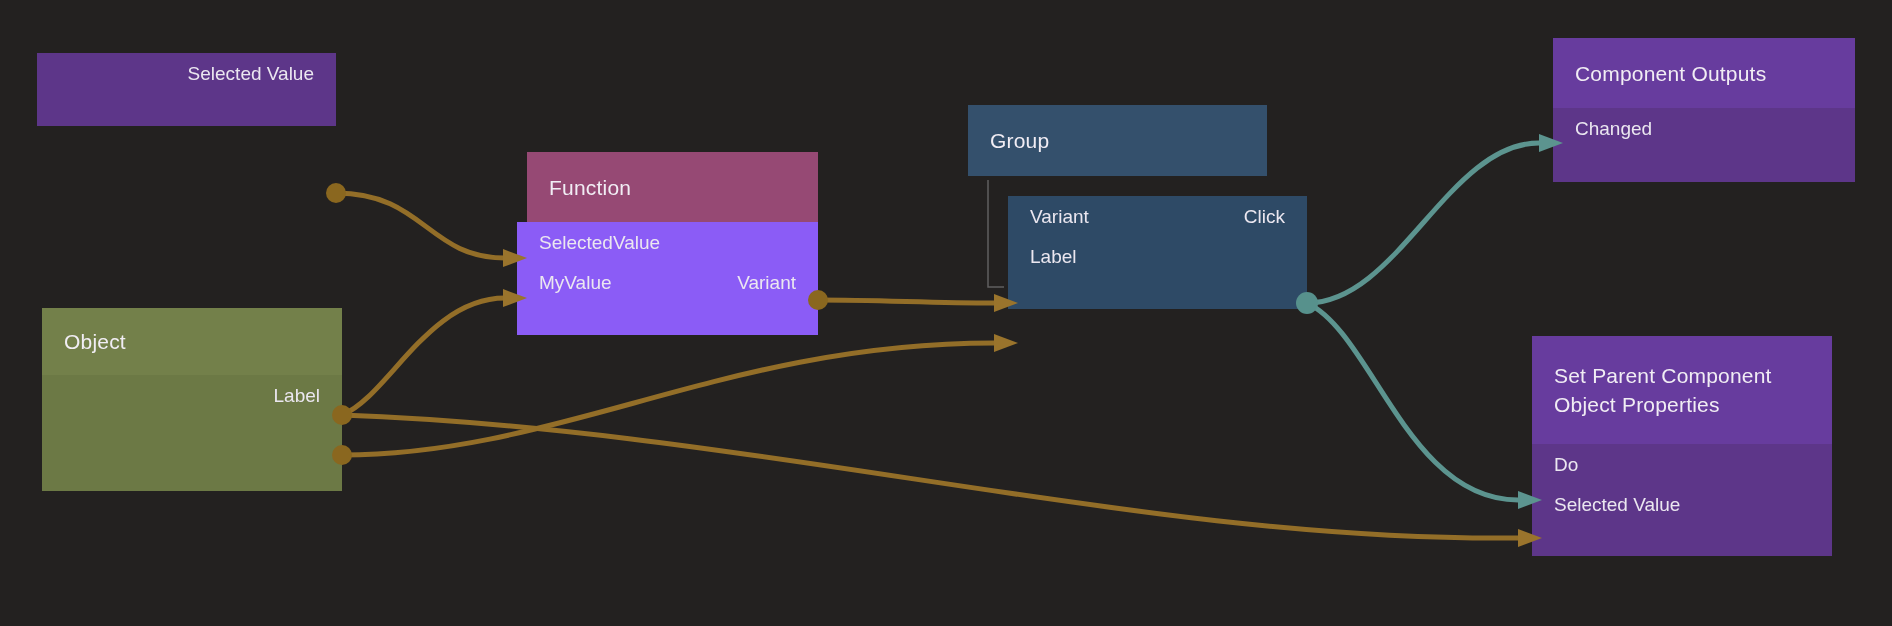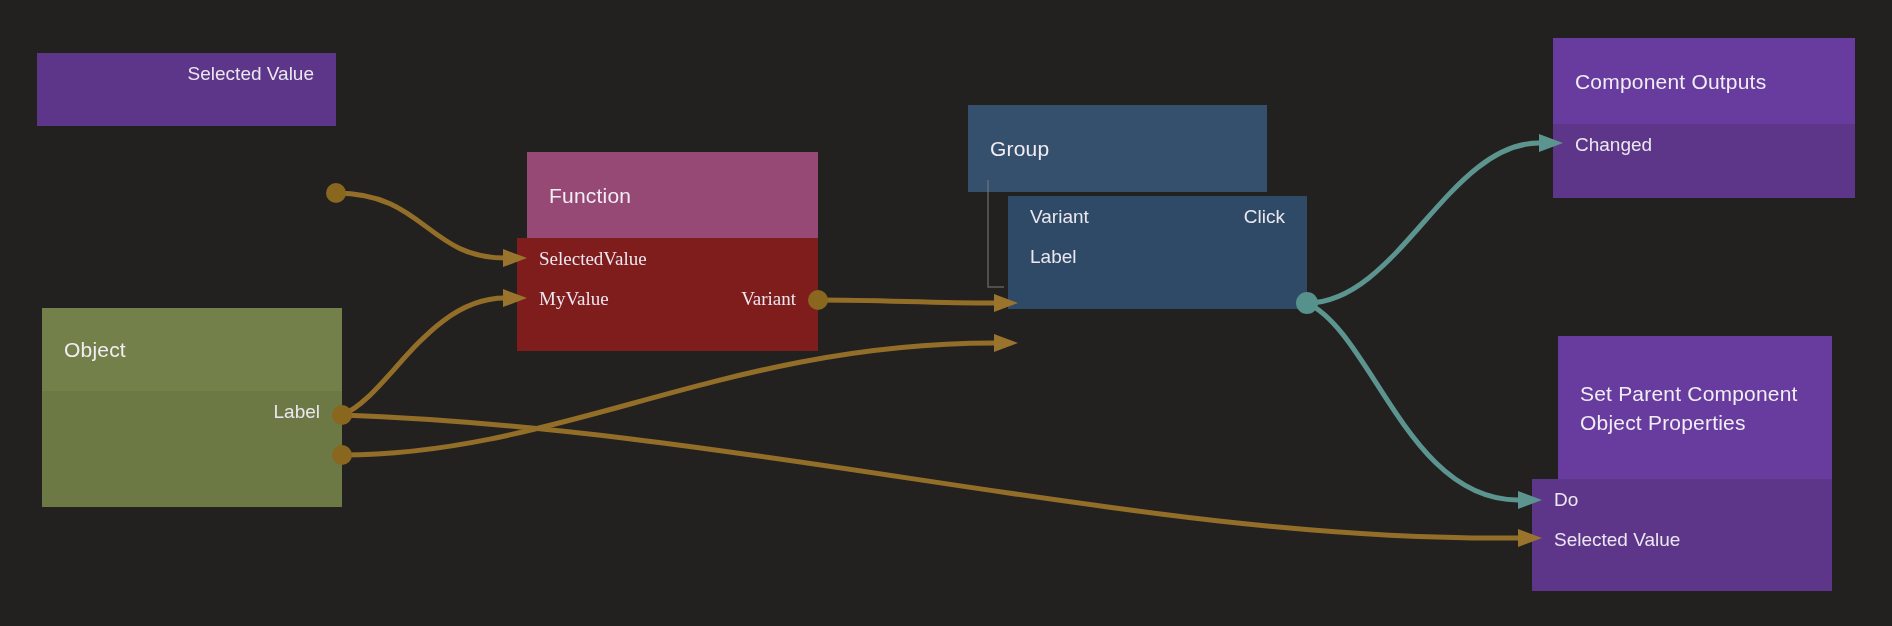--- a/index.html
+++ b/index.html
@@ -5,34 +5,34 @@
   html,body{margin:0;padding:0;}
   body{
     width:1892px;height:626px;overflow:hidden;
     background:#232120;
     font-family:"Liberation Sans",sans-serif;
   }
   #canvas{position:relative;width:1892px;height:626px;background:#232120;}
   .node{position:absolute;color:#F1EDF4;}
   .hd{
     display:flex;align-items:center;
-    padding:8px 22px;font-size:21px;line-height:29px;font-weight:400;
+    padding:0 22px;font-size:21px;line-height:29px;font-weight:400;
     letter-spacing:.2px;
   }
   .bd{padding-top:1px;box-sizing:border-box;}
   .row{
     height:40px;display:flex;align-items:center;
     padding:0 22px;font-size:19px;color:#EBE7F0;
   }
   .row.only-out{justify-content:flex-end;}
   .row.spread{justify-content:space-between;}
   
   .purple-h{background:#673C9E;} .purple-b{background:#5D3689;}
   .olive-h{background:#73804A;}  .olive-b{background:#6C7945;}
-  .magenta-h{background:#964974;} .magenta-b{background:#7f1d1d;font-family:Liberation Serif, serif;}
+  .magenta-h{background:#964974;} .magenta-b{background:#8b5cf6;}
   .blue-h{background:#34506C;}   .blue-b{background:#2E4A66;}
   #wires{position:absolute;left:0;top:0;pointer-events:none;}
 </style>
 </head>
 <body>
 
 <div id="canvas">
 
   <div class="node" style="left:37px;top:53px;width:299px;height:177px;">
     <div class="bd purple-b" style="height:73px;">
@@ -91,21 +91,21 @@
       <span>Component Outputs</span>
     </div>
     <div class="bd purple-b" style="height:74px;">
       <div class="row">
         <span>Changed</span>
       </div>
     </div>
   </div>
 
   <div class="node" style="left:1532px;top:336px;width:300px;height:239px;">
-    <div class="hd purple-h" style="height:127px;margin-left:26px;">
+    <div class="hd purple-h" style="height:108px;">
       <span>Set Parent Component Object Properties</span>
     </div>
     <div class="bd purple-b" style="height:112px;">
       <div class="row">
         <span>Do</span>
       </div>
       <div class="row">
         <span>Selected Value</span>
       </div>
     </div>

